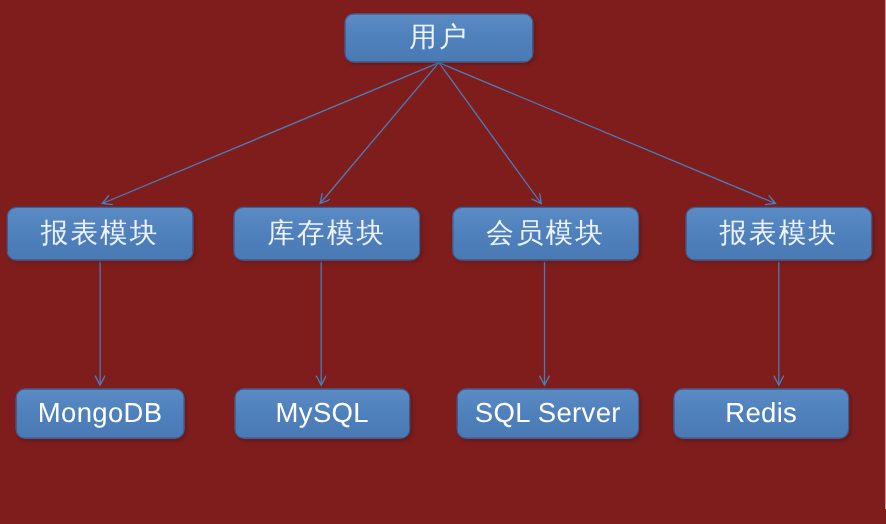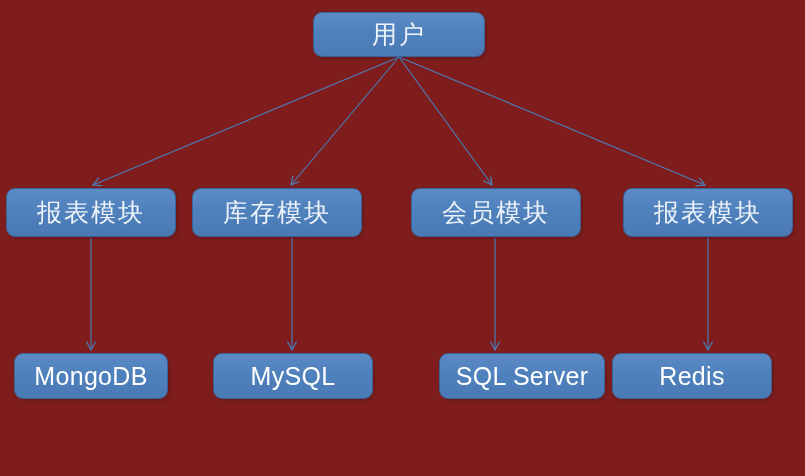--- a/index.html
+++ b/index.html
@@ -64,26 +64,26 @@
     top: 188px;
     width: 170px;
     height: 49px;
   }
   .node-db {
     top: 353px;
     width: 156px;
     height: 46px;
   }
   #node-module-0 { left: 6px; }
-  #node-module-1 { left: 192px; text-align: center; }
+  #node-module-1 { left: 212px; text-align: center; }
   #node-module-2 { left: 411px; }
   #node-module-3 { left: 623px; }
   #node-db-0 { left: 14px; width: 154px; }
   #node-db-1 { left: 213px; width: 160px; text-align: center; }
-  #node-db-2 { left: 415px; width: 166px; margin-left: 24px; }
+  #node-db-2 { left: 415px; width: 166px; }
   #node-db-3 { left: 612px; width: 160px; }
   #watermark {
     position: absolute;
     right: 12px;
     bottom: 12px;
     font-size: 15px;
     color: #b9b9b9;
     letter-spacing: 0.5px;
     white-space: nowrap;
     font-family: "DejaVu Sans", sans-serif;

